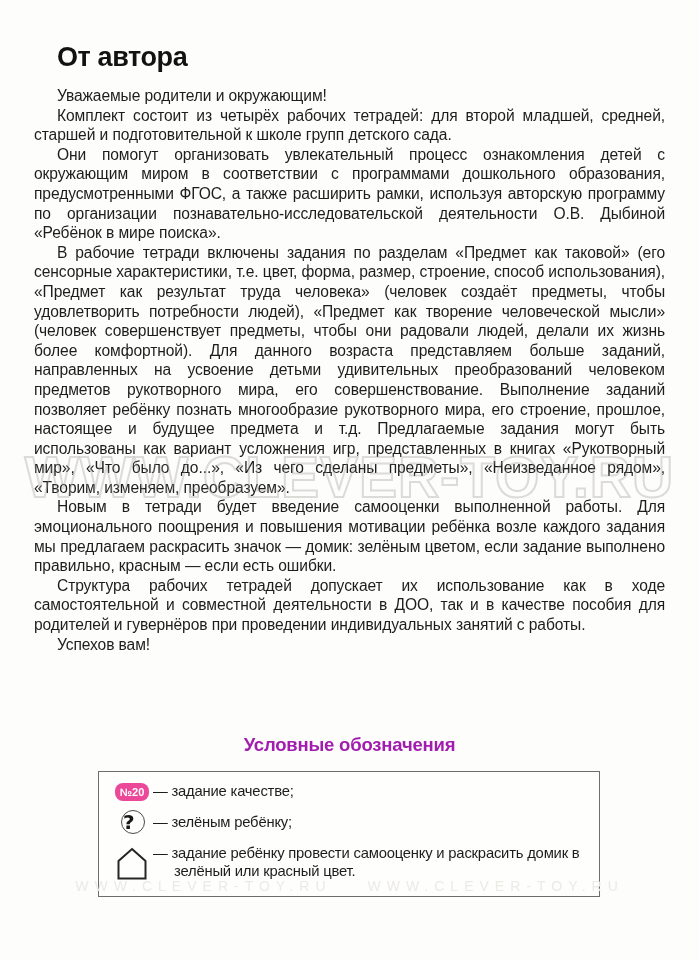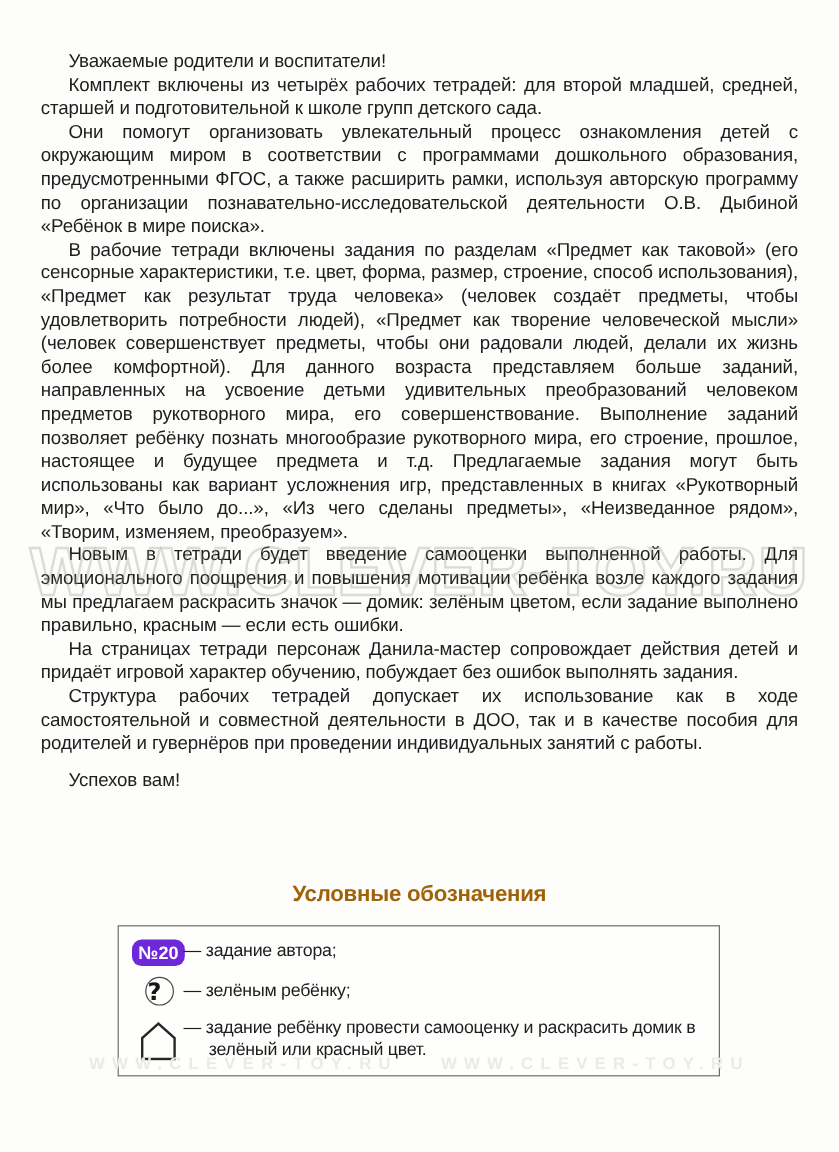--- a/index.html
+++ b/index.html
@@ -25,30 +25,29 @@
   .body-text p {
     margin: 0;
     font-size: 15.6px;
     line-height: 19.6px;
     text-align: justify;
     text-indent: 23px;
     letter-spacing: -0.1px;
     color: #1d1d1d;
   }
   .body-text p.signoff {
-    margin-top: 11px;
     text-align: left;
   }
   .legend-heading {
     position: absolute;
     top: 734px; left: 0; right: 0;
     text-align: center;
     font-size: 18.5px;
     font-weight: 700;
-    color: #a16207;
+    color: #a21caf;
     letter-spacing: -0.2px;
   }
   .legend-box {
     position: absolute;
     top: 771px; left: 98px;
     width: 502px; height: 126px;
     box-sizing: border-box;
     border: 1.4px solid #6d6d6d;
     background: #fefefd;
     padding: 11px 12px 8px 12px;
@@ -60,24 +59,24 @@
   }
   .legend-row.top-align { align-items: flex-end; margin-bottom: 0; }
   .icon-cell {
     width: 42px;
     flex: 0 0 42px;
     display: flex;
     justify-content: center;
   }
   .badge {
     display: inline-block;
-    background: #6d28d9;
+    background: #ec4899;
     color: #ffffff;
     font-weight: 700;
-    font-size: 15px;
+    font-size: 11px;
     letter-spacing: 0;
     padding: 4px 5px 3px 5px;
     border-radius: 8px;
     line-height: 1;
   }
   .qmark {
     position: relative;
     width: 26px; height: 26px;
   }
   .qmark .circle {
@@ -119,55 +118,55 @@
     -webkit-text-stroke: 2px rgba(158, 155, 148, 0.35);
     white-space: nowrap;
     pointer-events: none;
     z-index: 3;
   }
   .watermark-faint {
     position: absolute;
     top: 878px; left: 0; right: 0;
     text-align: center;
     font-size: 14px;
-    font-weight: 700;
+    font-weight: 400;
     letter-spacing: 6px;
     color: #eceae5;
     white-space: nowrap;
     pointer-events: none;
     z-index: 0;
   }
   .watermark-faint span { margin: 0 18px; }
 </style>
 </head>
 <body>
 
 <div class="watermark">WWW.CLEVER-TOY.RU</div>
 
 <div class="content">
+  <h1 class="page-title">От автора</h1>
   <div class="body-text">
-    <p>Уважаемые родители и воспитатели!</p>
-    <p>Комплект включены из четырёх рабочих тетрадей: для второй младшей, средней, старшей и подготовительной к школе групп детского сада.</p>
+    <p>Уважаемые родители и окружающим!</p>
+    <p>Комплект состоит из четырёх рабочих тетрадей: для второй младшей, средней, старшей и подготовительной к школе групп детского сада.</p>
     <p>Они помогут организовать увлекательный процесс ознакомления детей с окружающим миром в соответствии с программами дошкольного образования, предусмотренными ФГОС, а также расширить рамки, используя авторскую программу по организации познавательно-исследовательской деятельности О.В. Дыбиной «Ребёнок в мире поиска».</p>
     <p>В рабочие тетради включены задания по разделам «Предмет как таковой» (его сенсорные характеристики, т.е. цвет, форма, размер, строение, способ использования), «Предмет как результат труда человека» (человек создаёт предметы, чтобы удовлетворить потребности людей), «Предмет как творение человеческой мысли» (человек совершенствует предметы, чтобы они радовали людей, делали их жизнь более комфортной). Для данного возраста представляем больше заданий, направленных на усвоение детьми удивительных преобразований человеком предметов рукотворного мира, его совершенствование. Выполнение заданий позволяет ребёнку познать многообразие рукотворного мира, его строение, прошлое, настоящее и будущее предмета и т.д. Предлагаемые задания могут быть использованы как вариант усложнения игр, представленных в книгах «Рукотворный мир», «Что было до...», «Из чего сделаны предметы», «Неизведанное рядом», «Творим, изменяем, преобразуем».</p>
     <p>Новым в тетради будет введение самооценки выполненной работы. Для эмоционального поощрения и повышения мотивации ребёнка возле каждого задания мы предлагаем раскрасить значок — домик: зелёным цветом, если задание выполнено правильно, красным — если есть ошибки.</p>
-    <p>На страницах тетради персонаж Данила-мастер сопровождает действия детей и придаёт игровой характер обучению, побуждает без ошибок выполнять задания.</p>
     <p>Структура рабочих тетрадей допускает их использование как в ходе самостоятельной и совместной деятельности в ДОО, так и в качестве пособия для родителей и гувернёров при проведении индивидуальных занятий с работы.</p>
     <p class="signoff">Успехов вам!</p>
   </div>
 </div>
 
 <div class="legend-heading">Условные обозначения</div>
 
 <div class="legend-box">
   <div class="legend-row">
     <span class="icon-cell">
       <span class="badge">№20</span>
     </span>
-    <span class="legend-label">— задание автора;</span>
+    <span class="legend-label">— задание качестве;</span>
   </div>
   <div class="legend-row">
     <span class="icon-cell">
       <span class="qmark">
         <span class="circle"></span>
         <span class="glyph">?</span>
       </span>
     </span>
     <span class="legend-label">— зелёным ребёнку;</span>
   </div>

